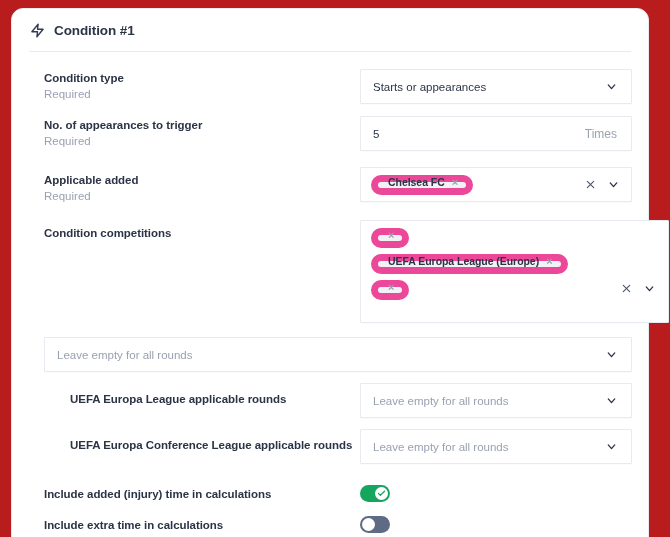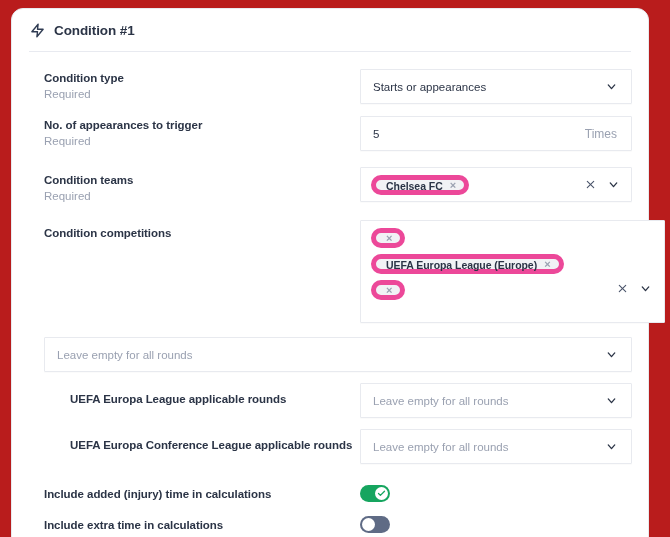--- a/index.html
+++ b/index.html
@@ -124,24 +124,24 @@
     display: flex;
     flex-direction: column;
     align-items: flex-start;
     gap: 6px;
     flex: 1 1 auto;
     padding: 7px 0;
   }
   .tags-wrap.single { padding: 5px 0; }
   .tag {
     display: inline-flex;
-    align-items: flex-start;
+    align-items: flex-end;
     gap: 7px;
     background: #f1f2f5;
-    border: 5px solid #ec4899;
+    border: 7px solid #ec4899;
     border-radius: 999px;
     height: 20px;
     padding: 0 8px 0 10px;
     font-size: 10.5px;
     font-weight: bold;
     color: #2b3446;
     white-space: nowrap;
     letter-spacing: -0.05px;
   }
   .tag-x {
@@ -230,21 +230,21 @@
       <div class="row-field-col">
         <div class="field">
           <span class="field-text">5</span>
           <span class="field-suffix">Times</span>
         </div>
       </div>
     </div>
 
     <div class="row" style="margin-top:16px;">
       <div class="row-label-col" style="padding-top:6px;">
-        <div class="label-title">Condition teams</div>
+        <div class="label-title">Applicable added</div>
         <div class="label-sub">Required</div>
       </div>
       <div class="row-field-col">
         <div class="field" style="padding:0 10px;">
           <div class="tags-wrap single">
             <span class="tag">
               <span>Chelsea FC</span>
               <span class="tag-x">×</span>
             </span>
           </div>

